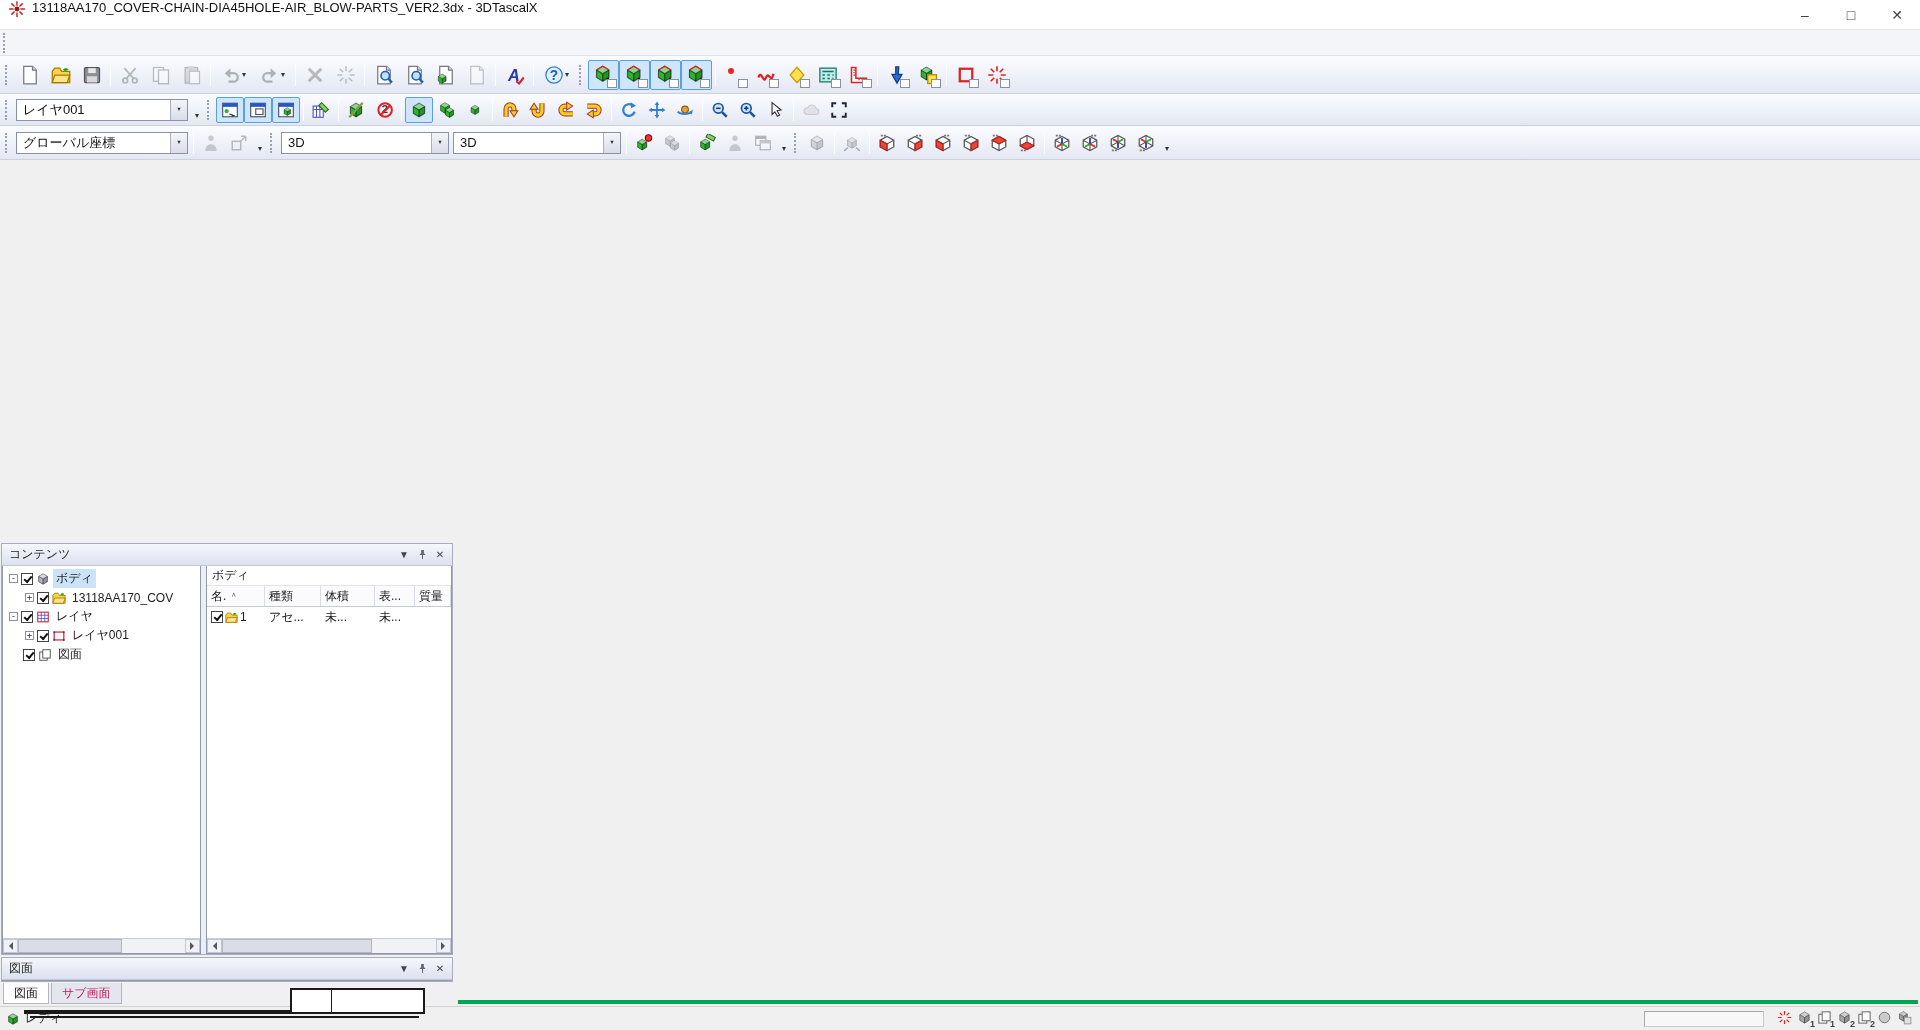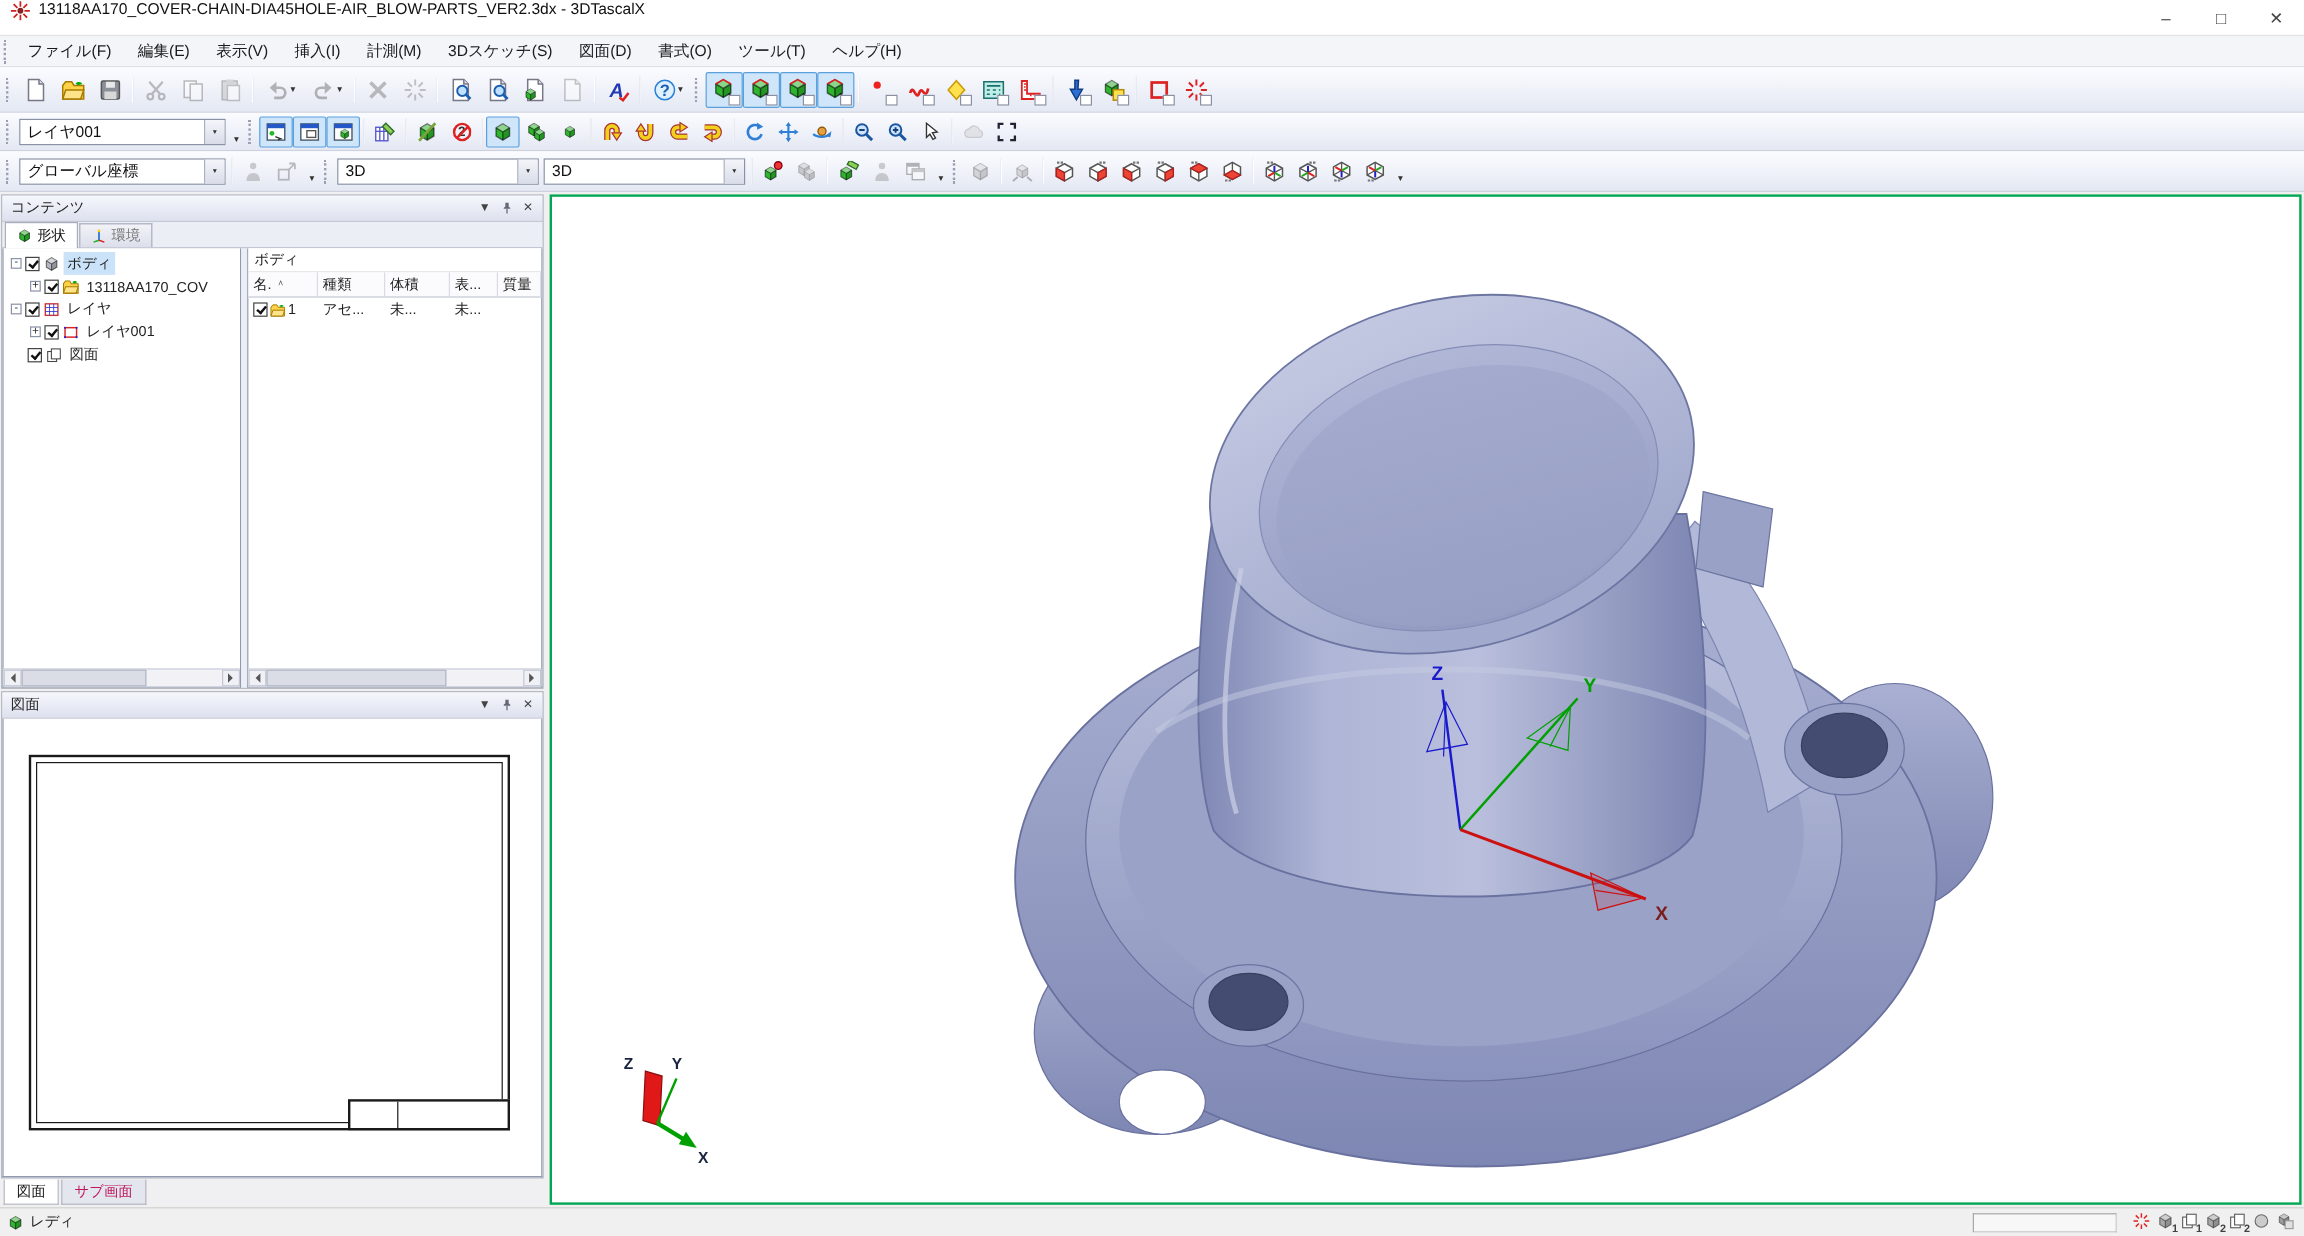--- a/index.html
+++ b/index.html
@@ -44,21 +44,21 @@
   .ovf { width:14px; height:24px; display:flex; align-items:flex-end; justify-content:center;
     font-size:8px; color:#333; padding-bottom:2px; }
   .ovf::before { content:"▾"; }
   .combo { height:22px; background:#fff; border:1px solid #8a93a5; display:flex; align-items:stretch; margin:0 2px; }
   .combo .cval { flex:1; display:flex; align-items:center; padding-left:6px; font-size:13px; color:#111; overflow:hidden; white-space:nowrap; }
   .combo .cdd { width:17px; background:linear-gradient(#f4f5fa,#d9dde9); border-left:1px solid #aab0bf;
     display:flex; align-items:center; justify-content:center; font-size:8px; color:#333; }
   .combo .cdd::before { content:"▼"; transform:scale(.7); }
 
   
-  .main { flex:1; display:flex; min-height:0; background:#f0f0f0; padding-bottom:2px; }
+  .main { flex:1; display:flex; min-height:0; background:#f0f0f0; padding-bottom:2px;align-items:flex-end; }
   .leftcol { width:456px; display:flex; flex-direction:column; min-height:0; padding:2px 3px 0 1px; }
   .panel { border:1px solid #a9adbd; background:#f0f0f0; display:flex; flex-direction:column; }
   .phdr { height:22px; background:linear-gradient(#f5f7fc,#dde1ee); border-bottom:1px solid #c3c7d6;
     display:flex; align-items:center; padding:0 4px 0 7px; font-size:12px; color:#222; }
   .phdr .sp { flex:1; }
   .phbtn { width:16px; height:16px; display:flex; align-items:center; justify-content:center;
     color:#444; font-size:10px; margin-left:2px; }
   .phbtn svg { width:11px; height:11px; }
 
   
@@ -444,32 +444,20 @@
       </svg>
     <span class="ttl">13118AA170_COVER-CHAIN-DIA45HOLE-AIR_BLOW-PARTS_VER2.3dx - 3DTascalX</span>
     <span class="spacer"></span>
     <div class="winbtn">–</div>
     <div class="winbtn">□</div>
     <div class="winbtn">✕</div>
   </div>
 
   <div class="menubar">
     <span class="grip"></span>
-    <div id="menu-items" style="display:flex;height:100%">
-        <div class="menuitem">ファイル(F)</div>
-        <div class="menuitem">編集(E)</div>
-        <div class="menuitem">表示(V)</div>
-        <div class="menuitem">挿入(I)</div>
-        <div class="menuitem">計測(M)</div>
-        <div class="menuitem">3Dスケッチ(S)</div>
-        <div class="menuitem">図面(D)</div>
-        <div class="menuitem">書式(O)</div>
-        <div class="menuitem">ツール(T)</div>
-        <div class="menuitem">ヘルプ(H)</div>
-      </div>
   </div>
 
   <div class="tbrow tbrow1" id="tbrow1">
       <span class="grip"></span>
       <button class="tbtn">
         <svg class="tic ">
           <use href="#i-doc"></use>
         </svg>
       </button>
       <button class="tbtn">
@@ -878,34 +866,20 @@
           <span>コンテンツ</span>
           <span class="sp"></span>
           <div class="phbtn">▼</div>
           <div class="phbtn">
               <svg>
                 <use href="#i-pinhdr"></use>
               </svg>
             </div>
           <div class="phbtn">✕</div>
         </div>
-        <div class="tabsrow" id="cp-tabs">
-            <div class="ptab on">
-              <svg style="width: 13px; height: 13px; color: rgb(45, 181, 45);">
-                <use href="#i-cube"></use>
-              </svg>
-              <span>形状</span>
-            </div>
-            <div class="ptab">
-              <svg style="width: 13px; height: 13px; color: rgb(45, 181, 45);">
-                <use href="#i-triad"></use>
-              </svg>
-              <span>環境</span>
-            </div>
-          </div>
         <div class="csplit">
 
           <div class="treepane">
             <div class="treebody" id="tree-body">
                 <div class="trow" style="padding-left: 4px;">
                   <span class="exp">-</span>
                   <span class="cb on"></span>
                   <svg style="width: 14px; height: 14px; color: rgb(181, 184, 194);">
                     <use href="#i-cube"></use>
                   </svg>

